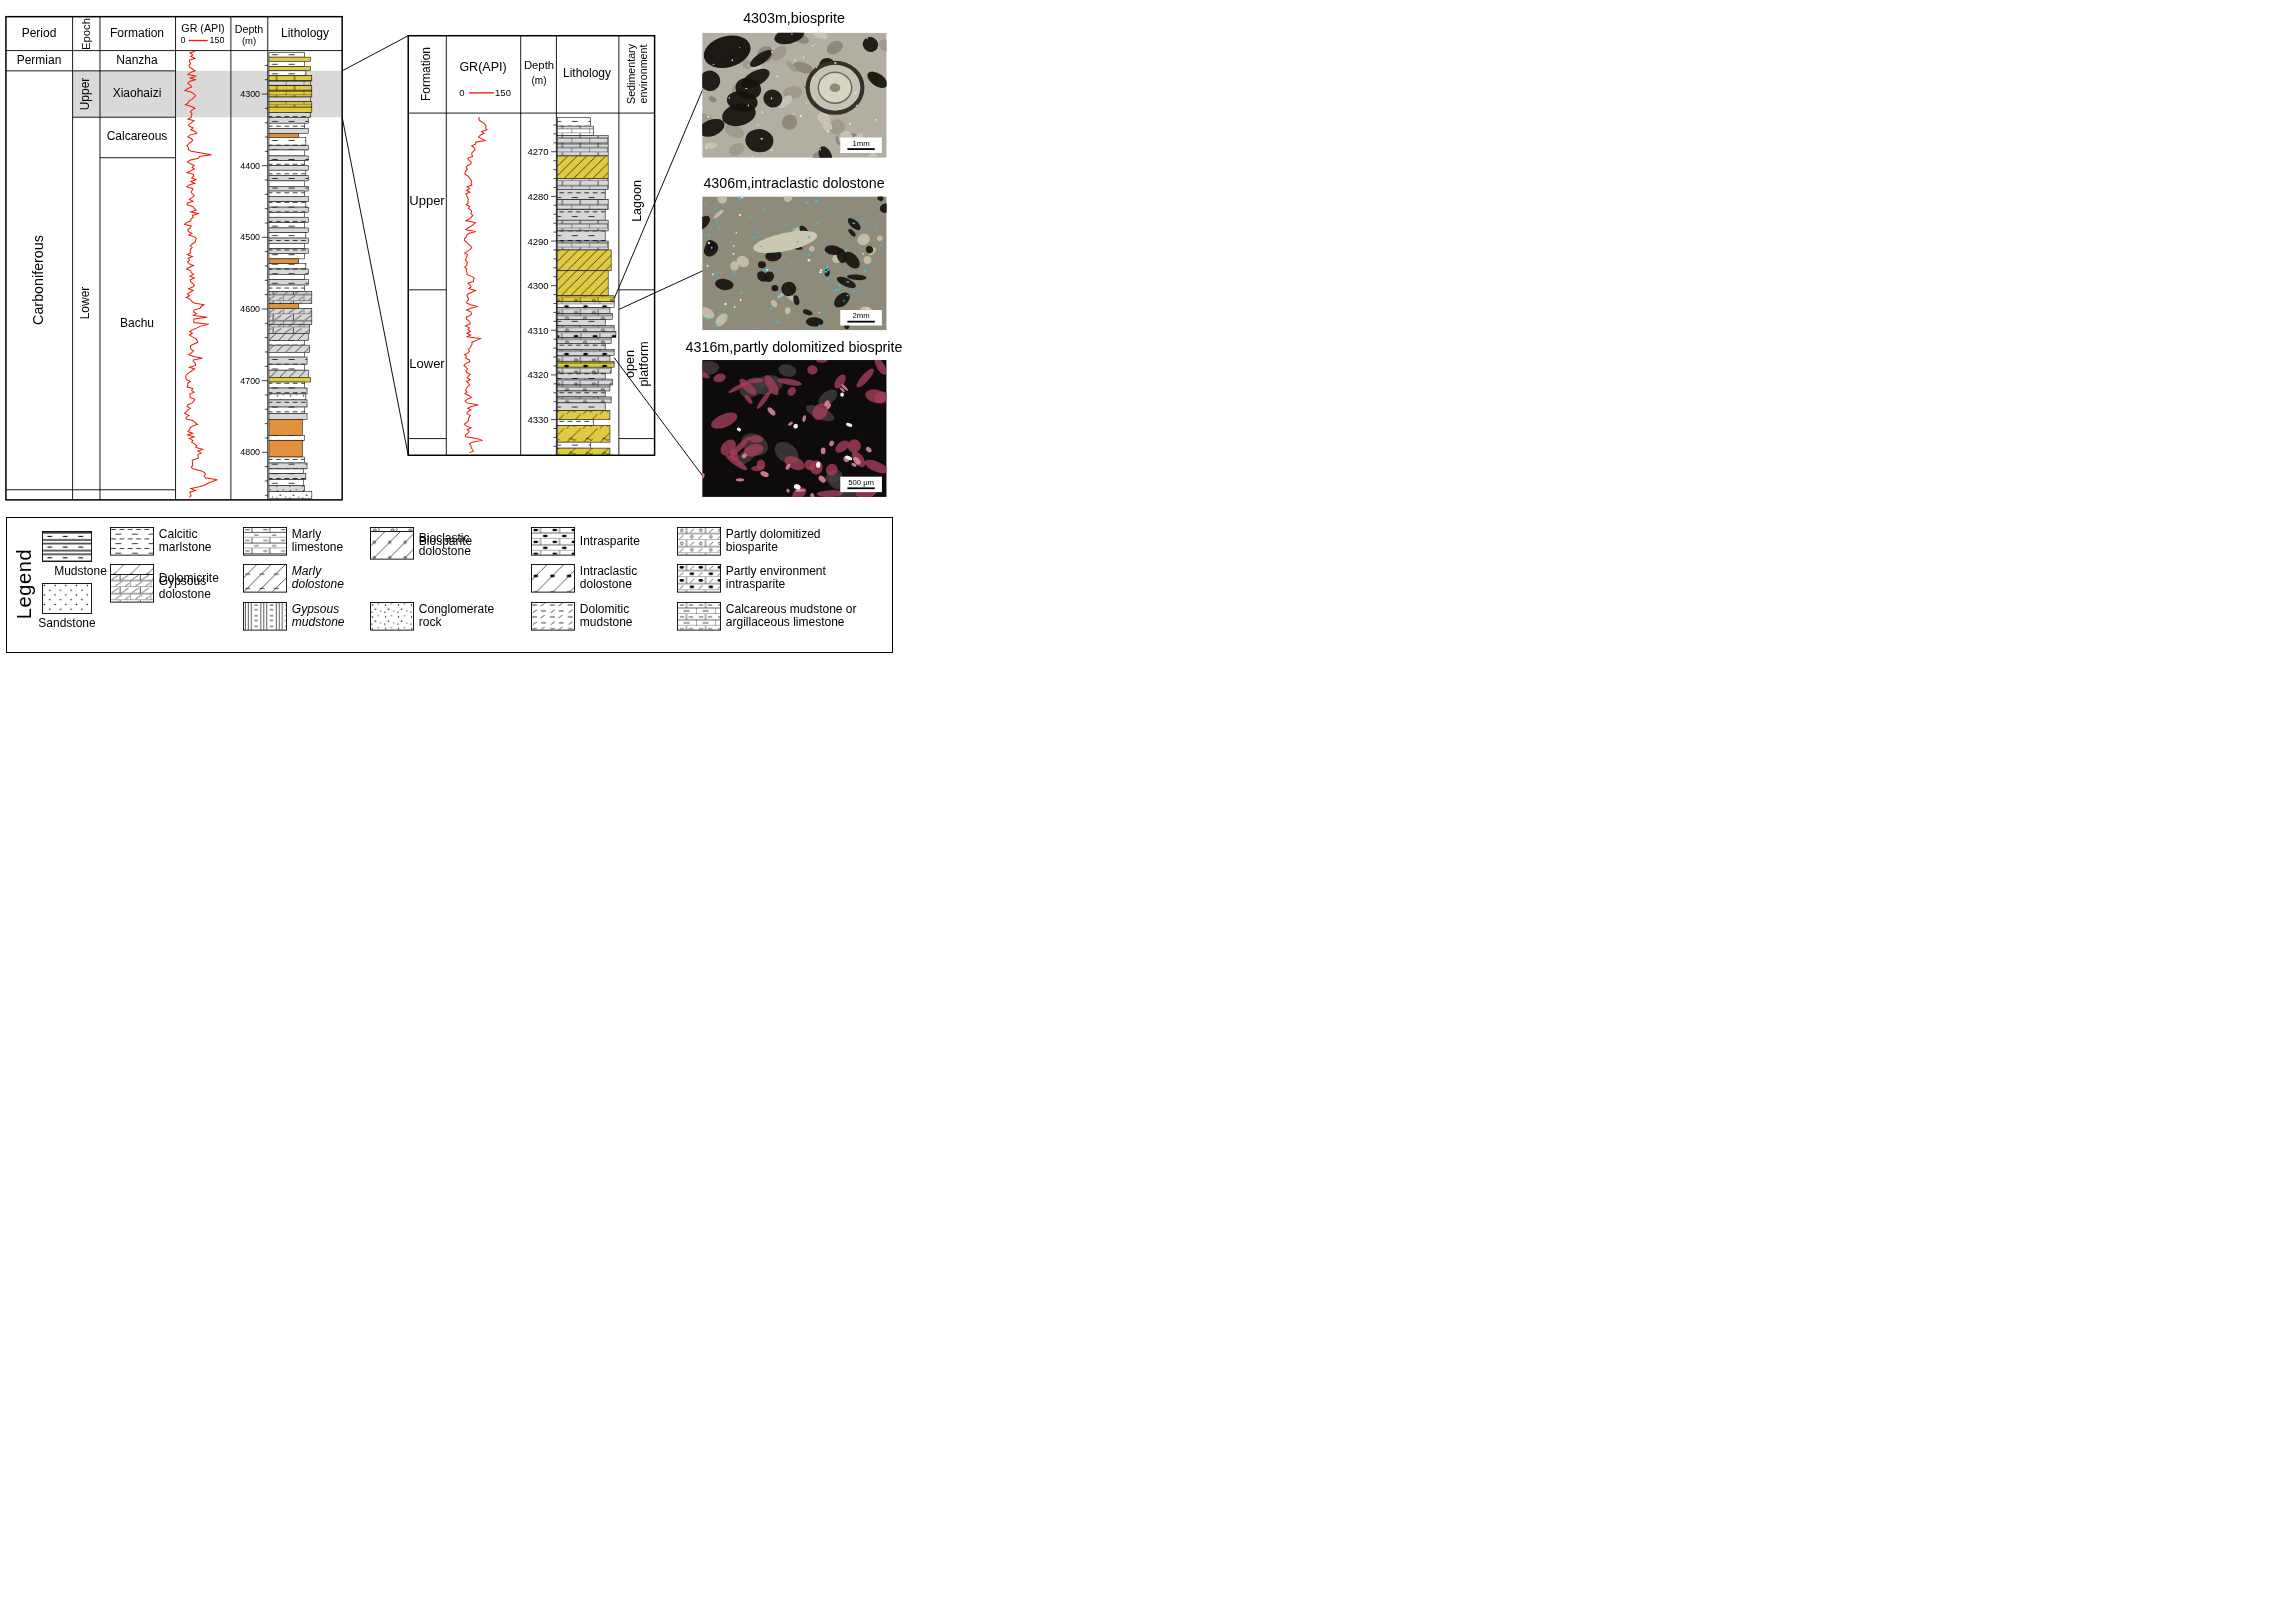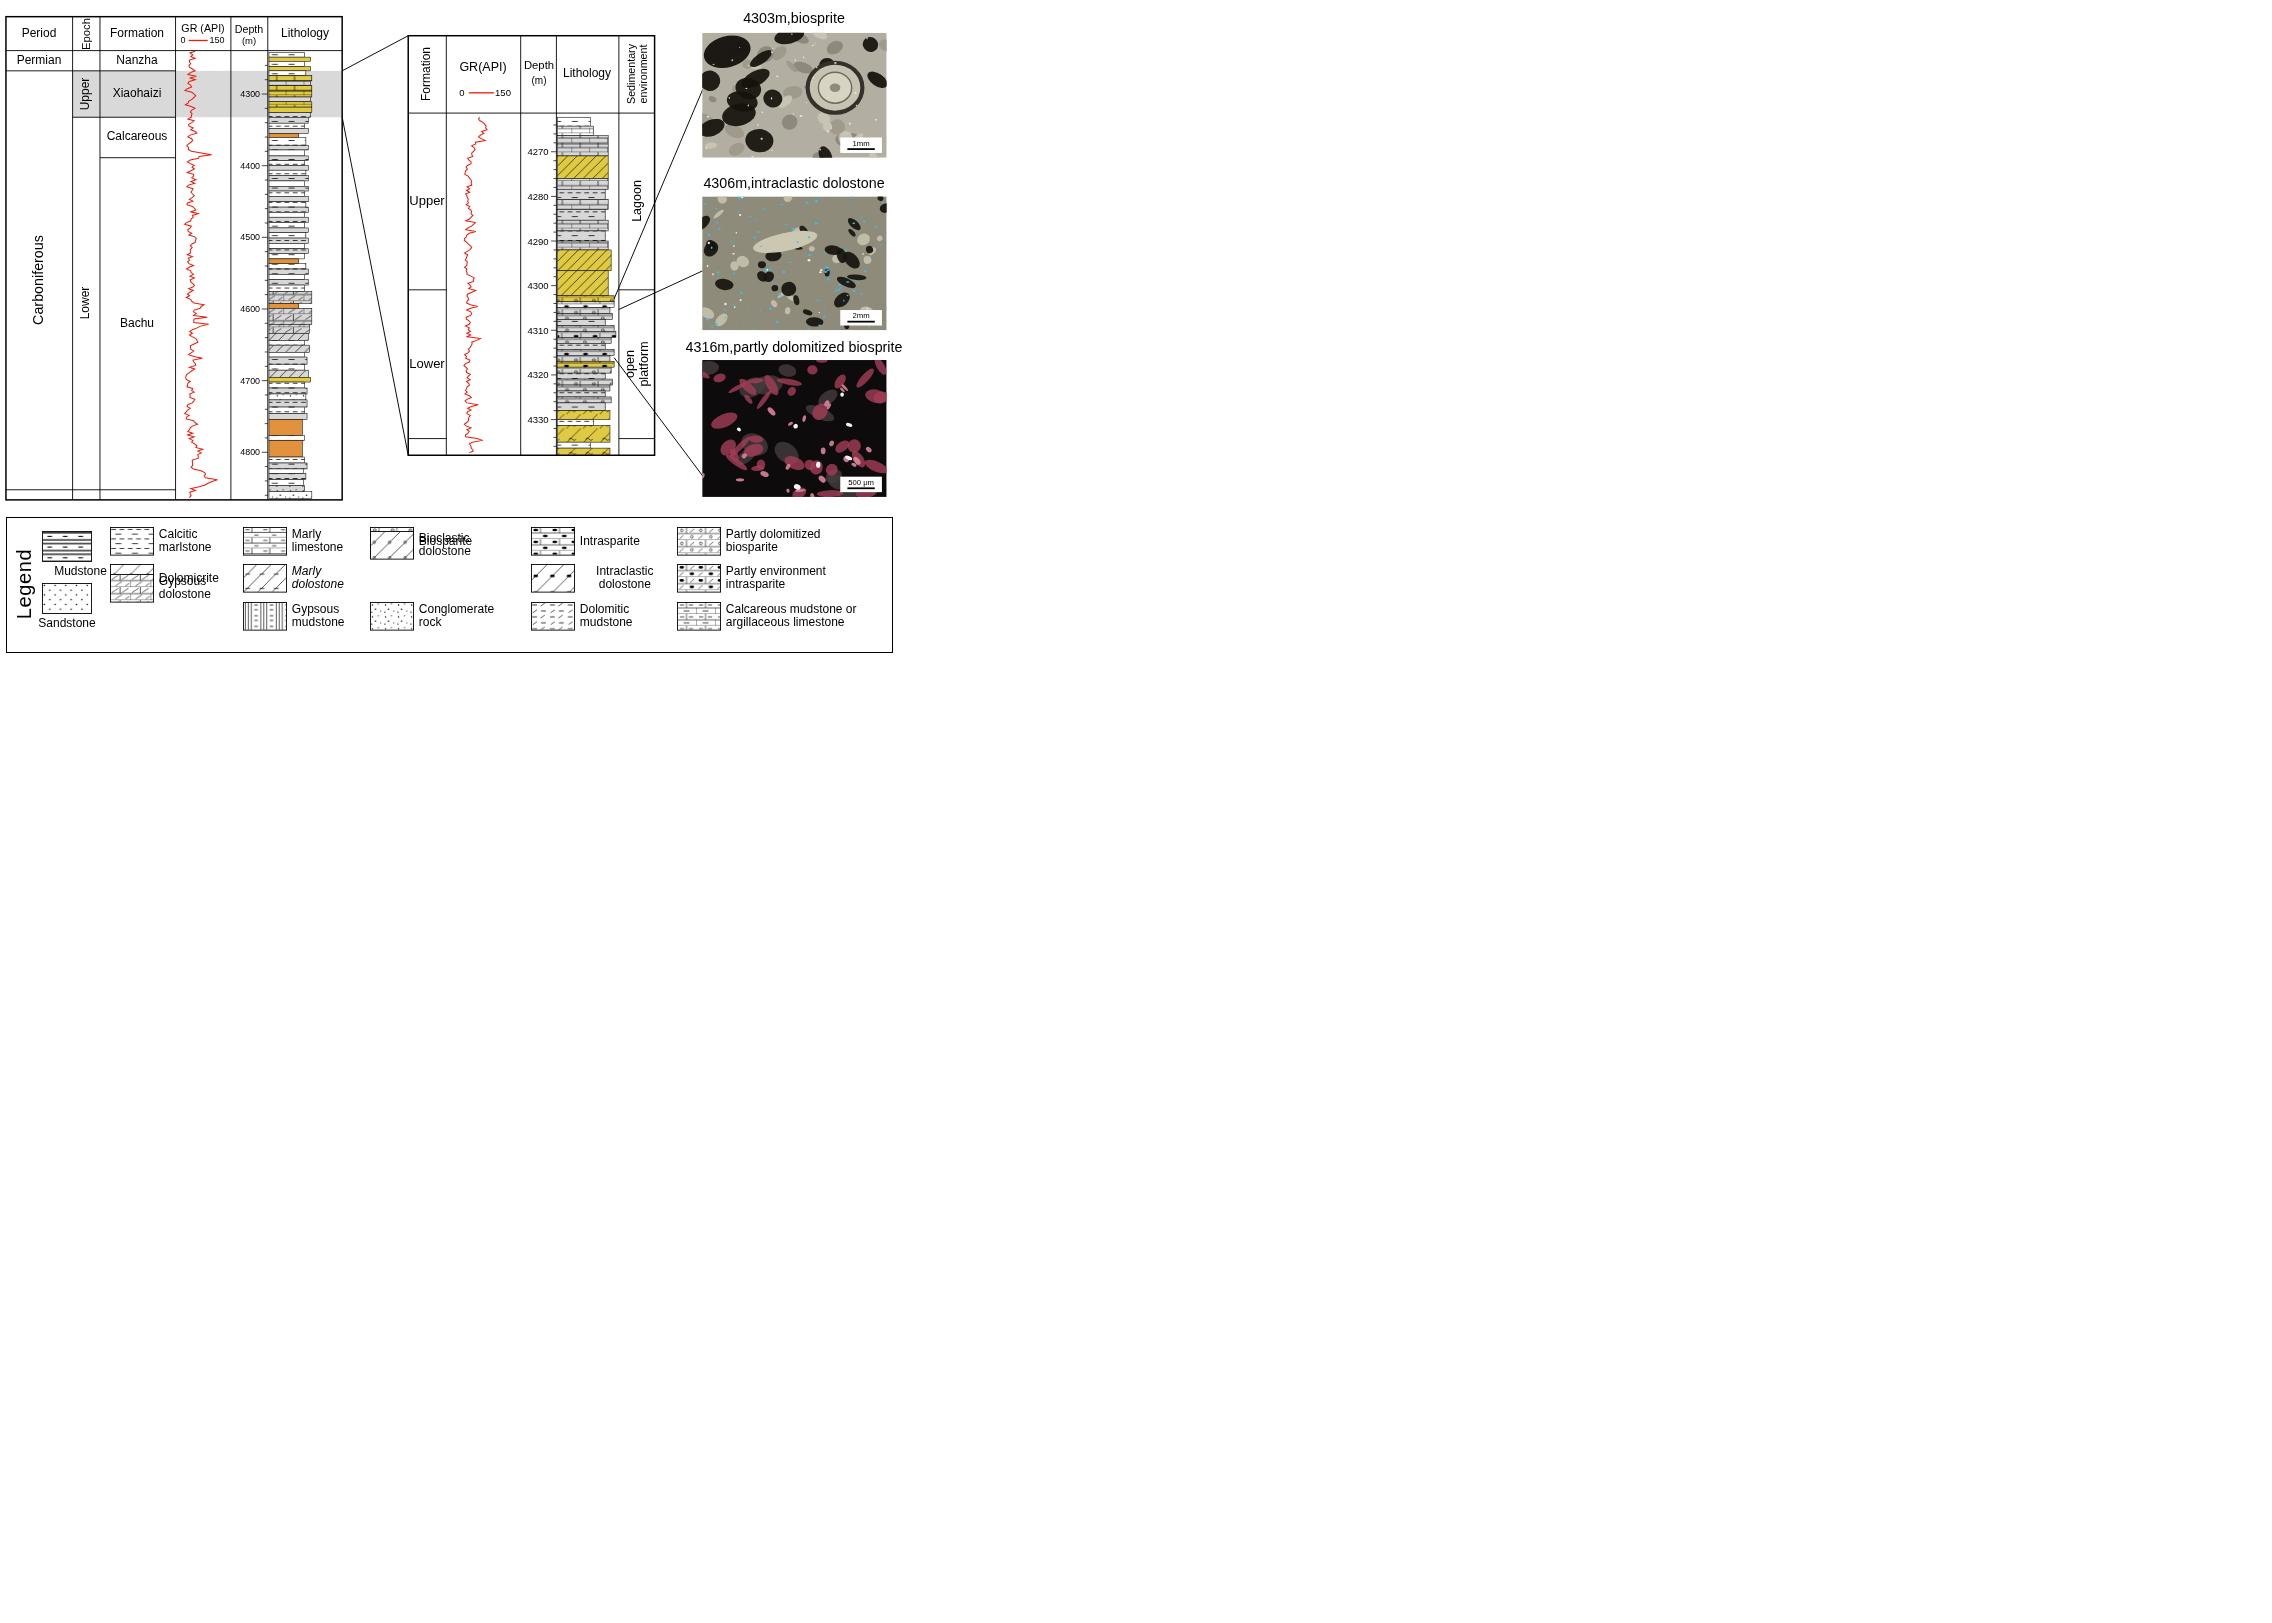--- a/index.html
+++ b/index.html
@@ -898,21 +898,21 @@
         <rect x="0.75" y="0.75" width="72.5" height="46.5" fill="#fff" stroke="#000" stroke-width="1.5"></rect>
         <rect x="1.5" y="1.5" width="71" height="45" fill="url(#p-diagdash)"></rect>
       </svg>
       <div class="legend-label" style="width: 79px; font-style: italic;">Marly dolostone</div>
     </div>
     <div class="legend-item" style="left: 243px; top: 602px;">
       <svg width="44" height="28.6" viewBox="0 0 74 48">
         <rect x="0.75" y="0.75" width="72.5" height="46.5" fill="#fff" stroke="#000" stroke-width="1.5"></rect>
         <rect x="1.5" y="1.5" width="71" height="45" fill="url(#p-vertdash)"></rect>
       </svg>
-      <div class="legend-label" style="width: 79px;">Gypsous mudstone</div>
+      <div class="legend-label" style="width: 79px; font-style: italic;">Gypsous mudstone</div>
     </div>
     <div class="legend-item" style="left: 370px; top: 527px;">
       <svg width="44" height="28.6" viewBox="0 0 74 48">
         <rect x="0.75" y="0.75" width="72.5" height="46.5" fill="#fff" stroke="#000" stroke-width="1.5"></rect>
         <rect x="1.5" y="1.5" width="71" height="45" fill="url(#p-bio)"></rect>
       </svg>
       <div class="legend-label" style="width: 95px;">Biosparite</div>
     </div>
     <div class="legend-item" style="left: 370px; top: 531px;">
       <svg width="44" height="28.6" viewBox="0 0 74 48">
@@ -928,21 +928,21 @@
       </svg>
       <div class="legend-label" style="width: 95px;">Conglomerate rock</div>
     </div>
     <div class="legend-item" style="left: 531px; top: 527px;">
       <svg width="44" height="28.6" viewBox="0 0 74 48">
         <rect x="0.75" y="0.75" width="72.5" height="46.5" fill="#fff" stroke="#000" stroke-width="1.5"></rect>
         <rect x="1.5" y="1.5" width="71" height="45" fill="url(#p-intra)"></rect>
       </svg>
       <div class="legend-label" style="width: 90px;">Intrasparite</div>
     </div>
-    <div class="legend-item" style="left: 531px; top: 564px; text-align: center;">
+    <div class="legend-item" style="left: 531px; top: 564px;">
       <svg width="44" height="28.6" viewBox="0 0 74 48">
         <rect x="0.75" y="0.75" width="72.5" height="46.5" fill="#fff" stroke="#000" stroke-width="1.5"></rect>
         <rect x="1.5" y="1.5" width="71" height="45" fill="url(#p-diagellipse)"></rect>
       </svg>
       <div class="legend-label" style="width: 90px;">Intraclastic dolostone</div>
     </div>
     <div class="legend-item" style="left: 531px; top: 602px;">
       <svg width="44" height="28.6" viewBox="0 0 74 48">
         <rect x="0.75" y="0.75" width="72.5" height="46.5" fill="#fff" stroke="#000" stroke-width="1.5"></rect>
         <rect x="1.5" y="1.5" width="71" height="45" fill="url(#p-dolomud)"></rect>

